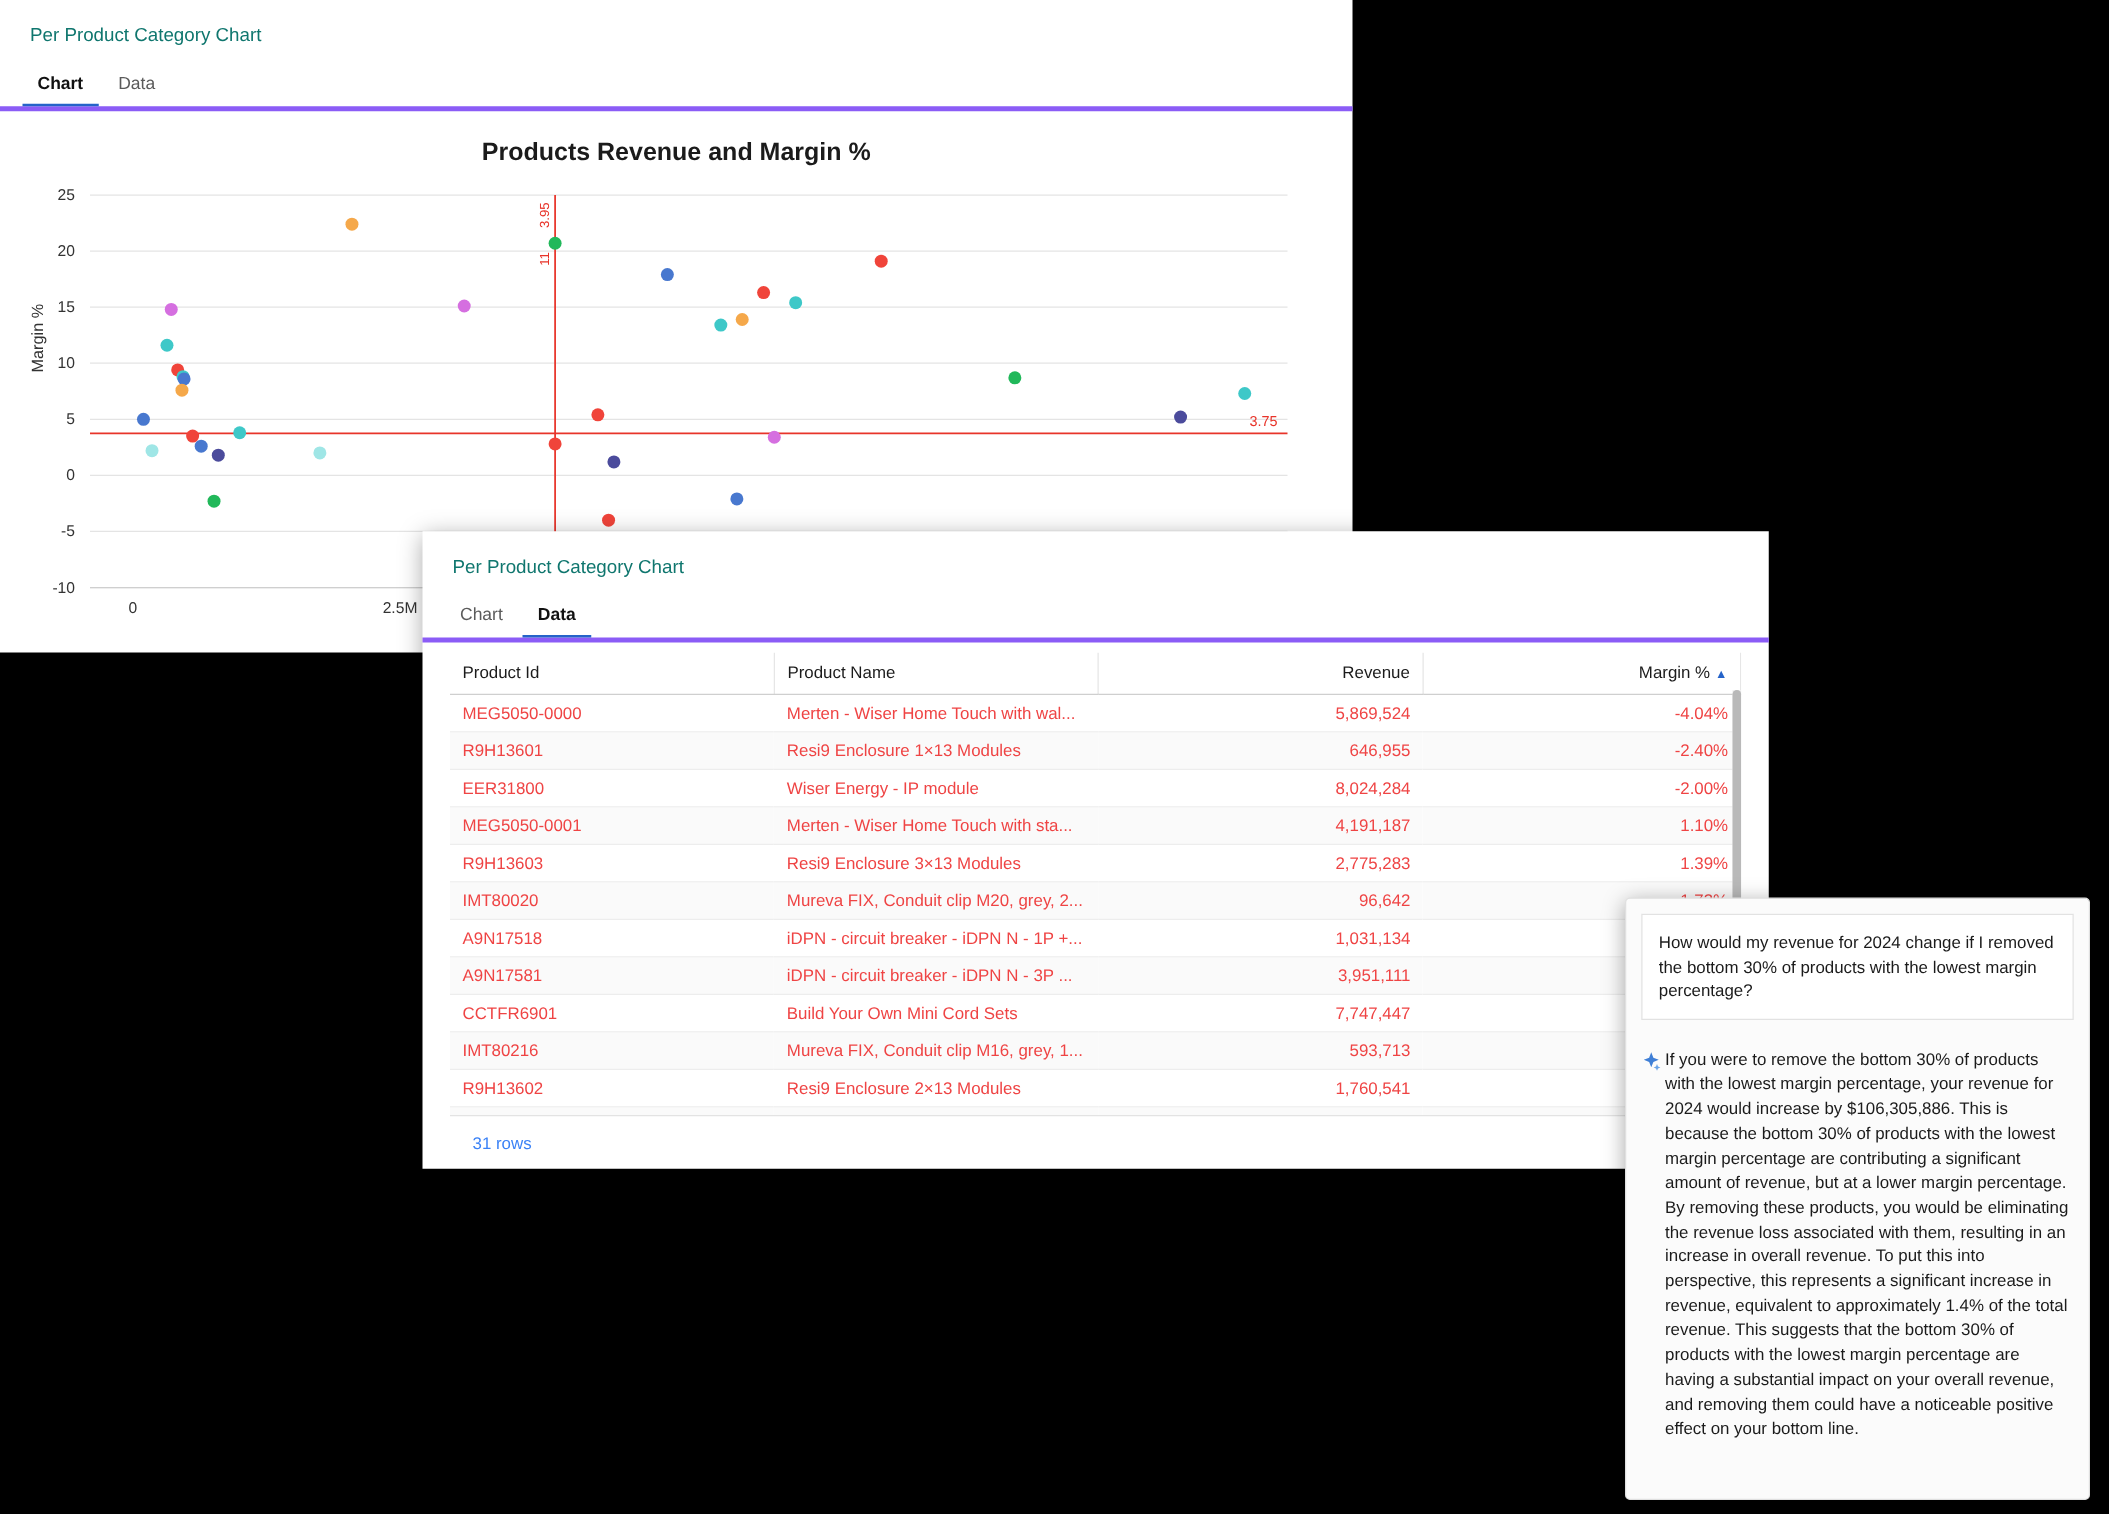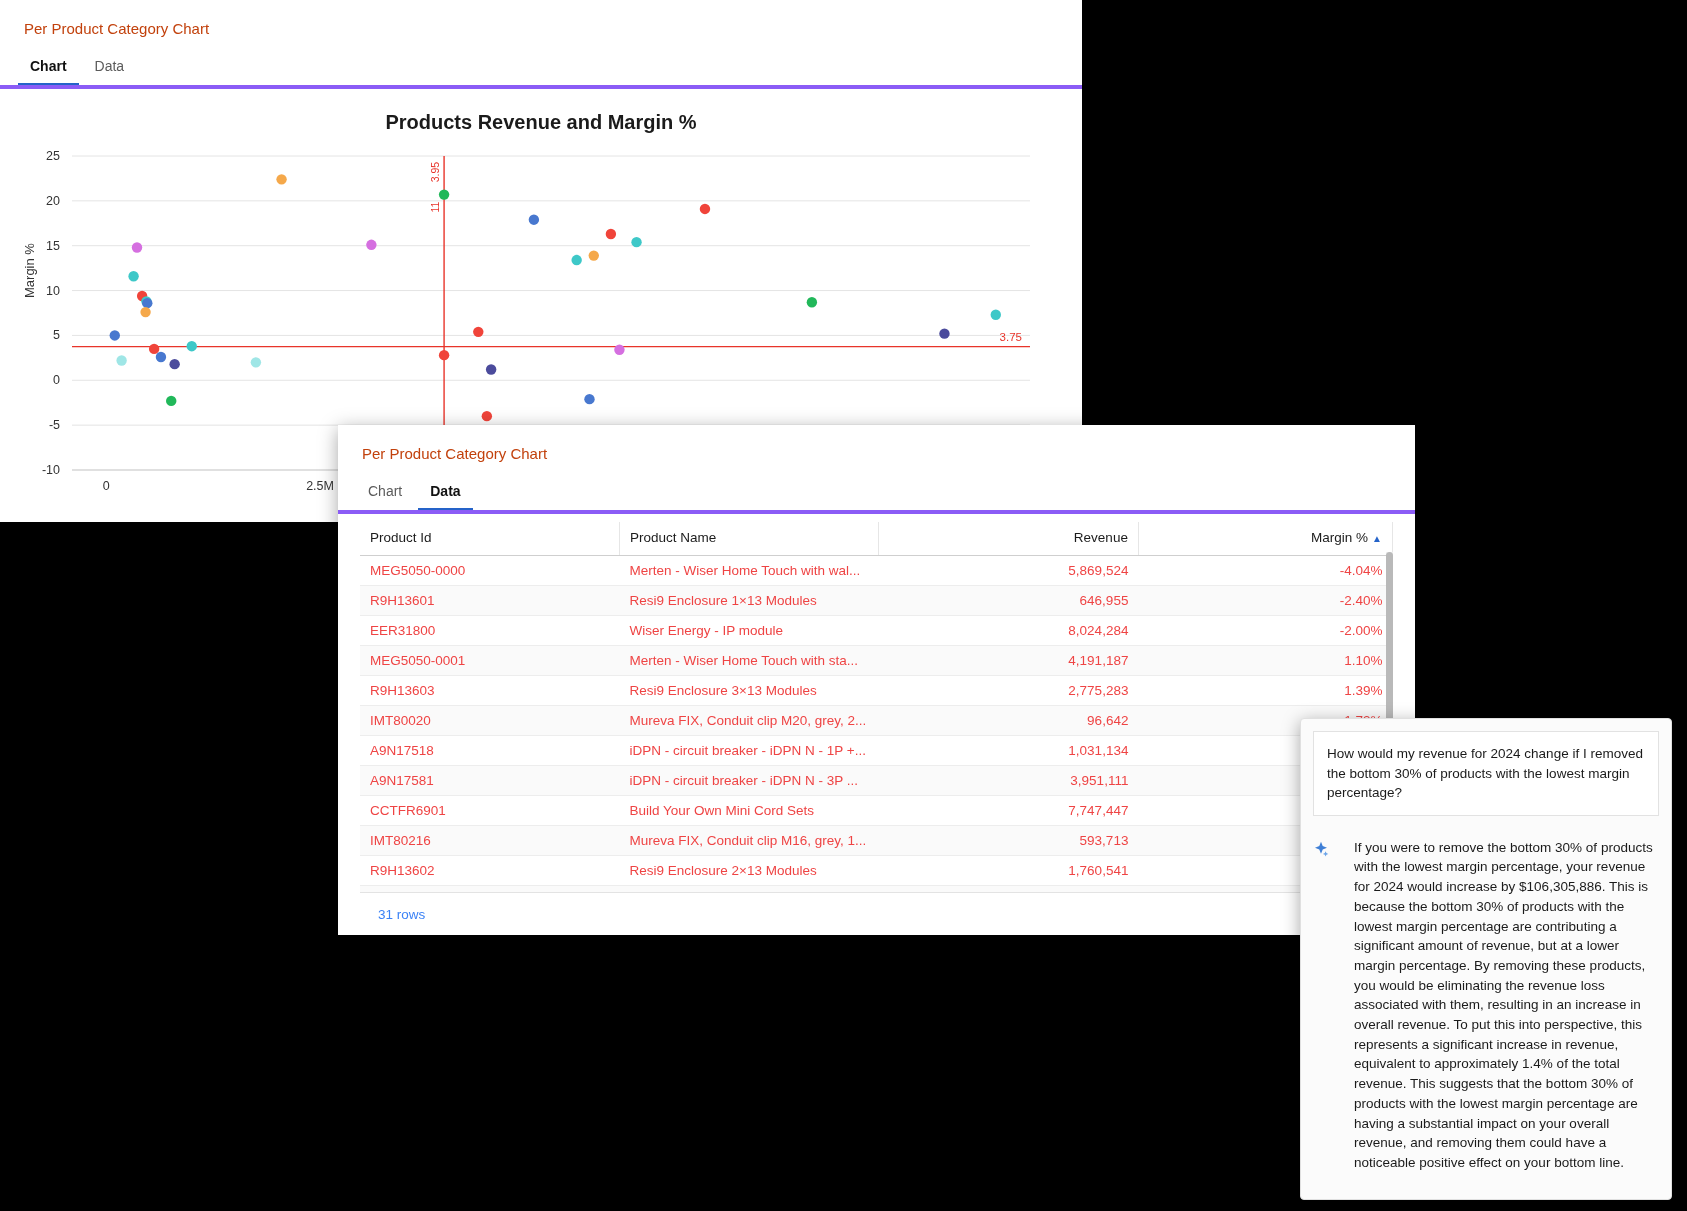--- a/index.html
+++ b/index.html
@@ -26,21 +26,21 @@
 
   
   #chart-panel {
     left: 0;
     top: 0;
     width: 1082px;
     height: 522px;
   }
   .panel-title {
     font-size: 15px;
-    color: #c2410c;
+    color: #0f766e;
     padding: 20px 24px 0 24px;
   }
   .tabs {
     display: flex;
     gap: 4px;
     padding: 14px 18px 0 18px;
     border-bottom: 4px solid #8b5cf6;
   }
   .tab {
     font-size: 14px;
@@ -160,21 +160,21 @@
     background: #ffffff;
     border: 1px solid #e2e2e2;
     border-radius: 0;
     padding: 12px 13px;
     font-size: 13.5px;
     line-height: 1.45;
     color: #1b1b1b;
   }
   .assistant-row {
     display: flex;
-    gap: 25px;
+    gap: 3px;
     margin: 22px 14px 0 12px;
   }
   .assistant-icon {
     flex: 0 0 auto;
     width: 16px;
     height: 16px;
     margin-top: 3px;
   }
   .assistant-text {
     font-size: 13.5px;

